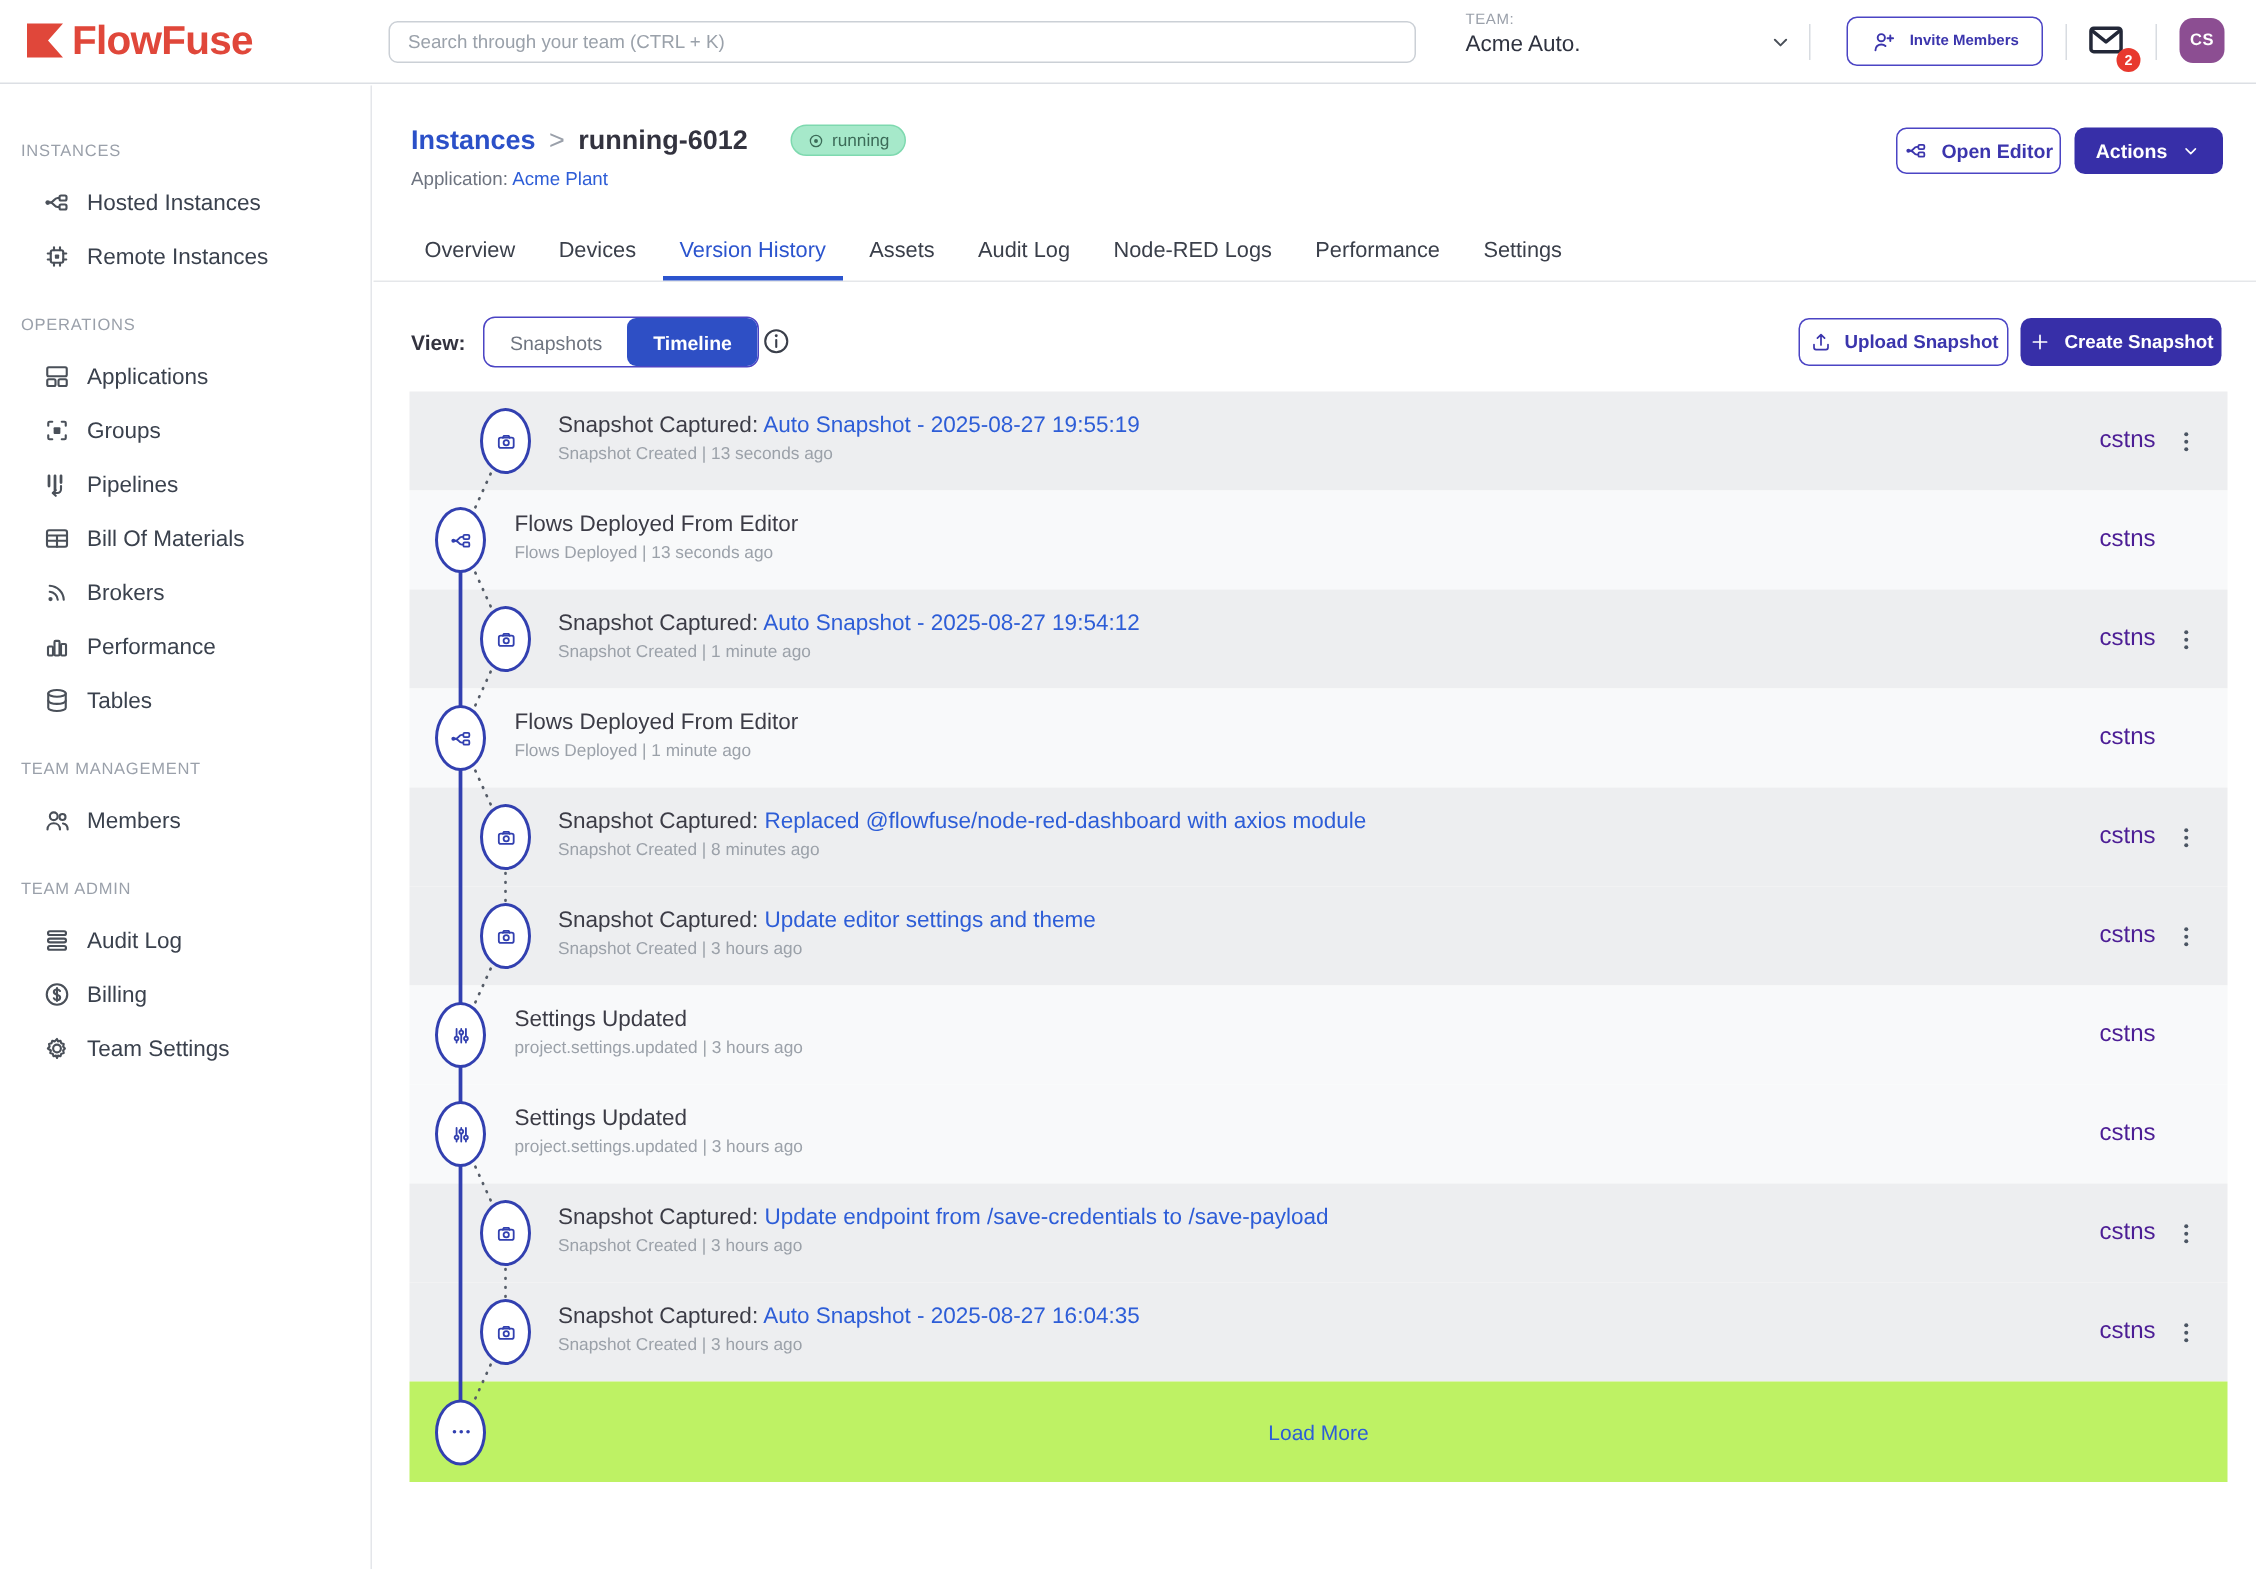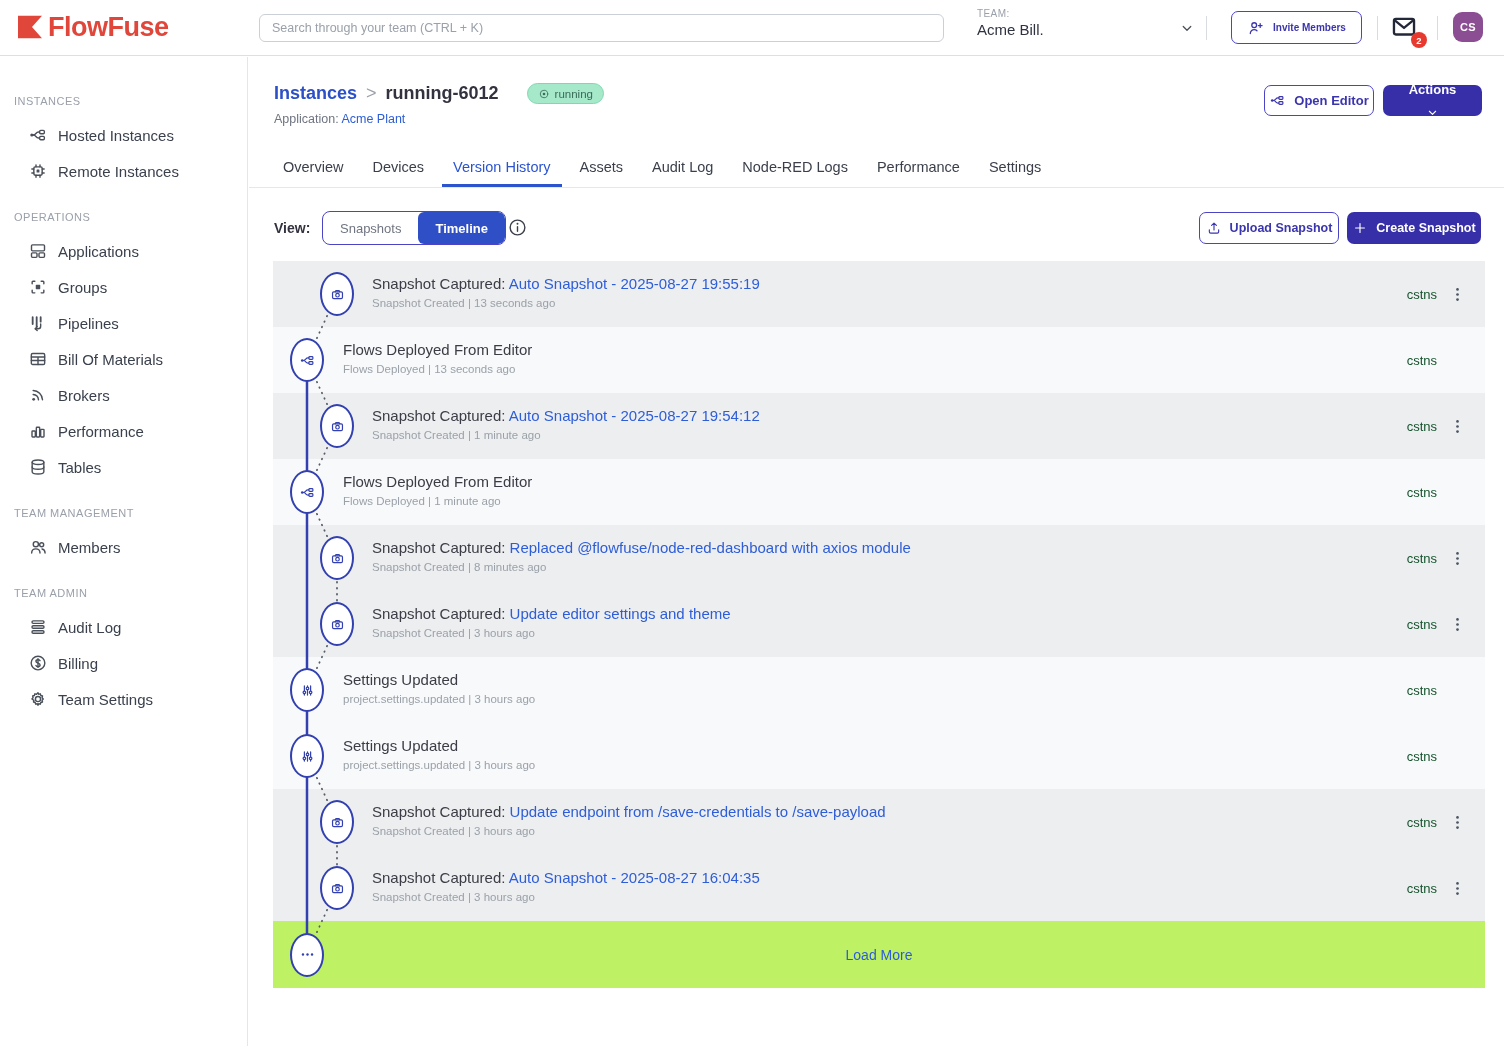--- a/index.html
+++ b/index.html
@@ -44,21 +44,21 @@
   .crumbs { position:absolute; left:25px; top:26px; display:flex; align-items:center; font-size:18px; font-weight:700; }
   .crumb-parent { color:#2B50C8; cursor:pointer; }
   .crumb-sep { color:#9AA0AA; margin:0 9px; font-weight:400; }
   .crumb-name { color:#33333F; }
   .status-badge { display:inline-flex; align-items:center; gap:5px; margin-left:28px; height:21px; padding:0 10px; border-radius:11px; background:#A6E9CA; border:1px solid #7ED9AF; color:#3C6B58; font-size:11.5px; font-weight:400; }
   .status-badge .icon { width:12px; height:12px; }
   .appline { position:absolute; left:25px; top:55px; font-size:12.5px; color:#6E7480; }
   .appline a { color:#2D5DD7; text-decoration:none; cursor:pointer; }
   .open-editor { position:absolute; left:1015px; top:28px; width:110px; height:31px; font-size:13px; }
   .open-editor .icon { width:17px; height:17px; }
-  .actions { position:absolute; left:1134px; top:28px; width:99px; height:31px; font-size:13px;flex-direction:column; }
+  .actions { position:absolute; left:1134px; top:28px; width:99px; height:31px; font-size:13px; }
   .actions .icon { width:15px; height:15px; }
 
   .tabs { position:absolute; left:0; top:90px; width:1255px; height:41px; border-bottom:1px solid #E5E7EA; display:flex; padding-left:23px; }
   .tab { display:flex; align-items:center; padding:0 11px; font-size:14.5px; color:#3A3F4A; cursor:pointer; white-space:nowrap; margin-right:7px; }
   .tab.active { color:#2B54CE; box-shadow:inset 0 -3px 0 #2B54CE; }
 
   .toolbar { position:absolute; left:0; top:150px; width:1255px; height:45px; }
   .view-label { position:absolute; left:25px; top:13px; font-size:14px; font-weight:700; color:#33333F; }
   .seg { position:absolute; left:73px; top:4px; height:34px; display:flex; border:1.5px solid #4B44C4; border-radius:8px; background:#fff; overflow:hidden; cursor:pointer; }
   .seg-opt { padding:0 17px; display:flex; align-items:center; font-size:13px; color:#6F7580; }
@@ -79,42 +79,42 @@
   .t-icon { position:absolute; top:50%; transform:translateY(-50%); width:34px; height:44px; border-radius:50%; border:2.4px solid #3240B0; background:#fff; color:#3240B0; display:flex; align-items:center; justify-content:center; z-index:3; }
   .t-icon svg { width:17px; height:17px; fill:none; stroke:currentColor; stroke-width:1.7; stroke-linecap:round; stroke-linejoin:round; }
   .t-icon.trunk { left:17px; }
   .t-icon.branch { left:47px; }
   .t-text { position:absolute; top:14px; }
   .ind-trunk { left:70px; }
   .ind-branch { left:99px; }
   .t-title { font-size:15px; color:#3C3C46; white-space:nowrap; }
   .t-link { color:#2D5DD7; text-decoration:none; cursor:pointer; }
   .t-meta { font-size:11.5px; color:#9BA1A9; margin-top:5px; white-space:nowrap; }
-  .t-user { position:absolute; right:48px; top:50%; transform:translateY(-50%); font-size:13px; color:#14532d; }
+  .t-user { position:absolute; right:48px; top:50%; transform:translateY(-50%); font-size:16px; color:#4c1d95; }
   .t-kebab { position:absolute; right:14px; top:50%; transform:translateY(-50%); width:28px; height:28px; color:#4B5563; cursor:pointer; display:flex; align-items:center; justify-content:center; background:none; border:none; }
   .t-kebab svg { width:19px; height:19px; }
   .t-loadmore { position:relative; height:67px; background:#bef264; }
   .loadmore-link { position:absolute; left:0; right:0; top:50%; transform:translateY(-50%); text-align:center; font-size:14px; color:#2D5DD7; cursor:pointer; }
 </style>
 </head>
 <body>
 
 <div class="topbar">
   <div class="logo">
     <span class="logo-mark">
       <svg viewBox="0 0 24 24">
           <path d="M3 3.5h18L13.5 12 21 20.5H3z" fill="#E0473A" stroke="none"></path>
         </svg>
     </span>
     <span class="logo-text">FlowFuse</span>
   </div>
   <input class="search" placeholder="Search through your team (CTRL + K)" style="">
   <div class="team">
     <div class="team-label">TEAM:</div>
-    <div class="team-name">Acme Bill.</div>
+    <div class="team-name">Acme Auto.</div>
   </div>
   <span class="icon team-chev">
       <svg viewBox="0 0 24 24">
         <path d="M7 10l5 5 5-5"></path>
       </svg>
     </span>
   <div class="vd" style="left:1206px"></div>
   <button class="btn outline invite">
     <span class="icon">
         <svg viewBox="0 0 24 24">

